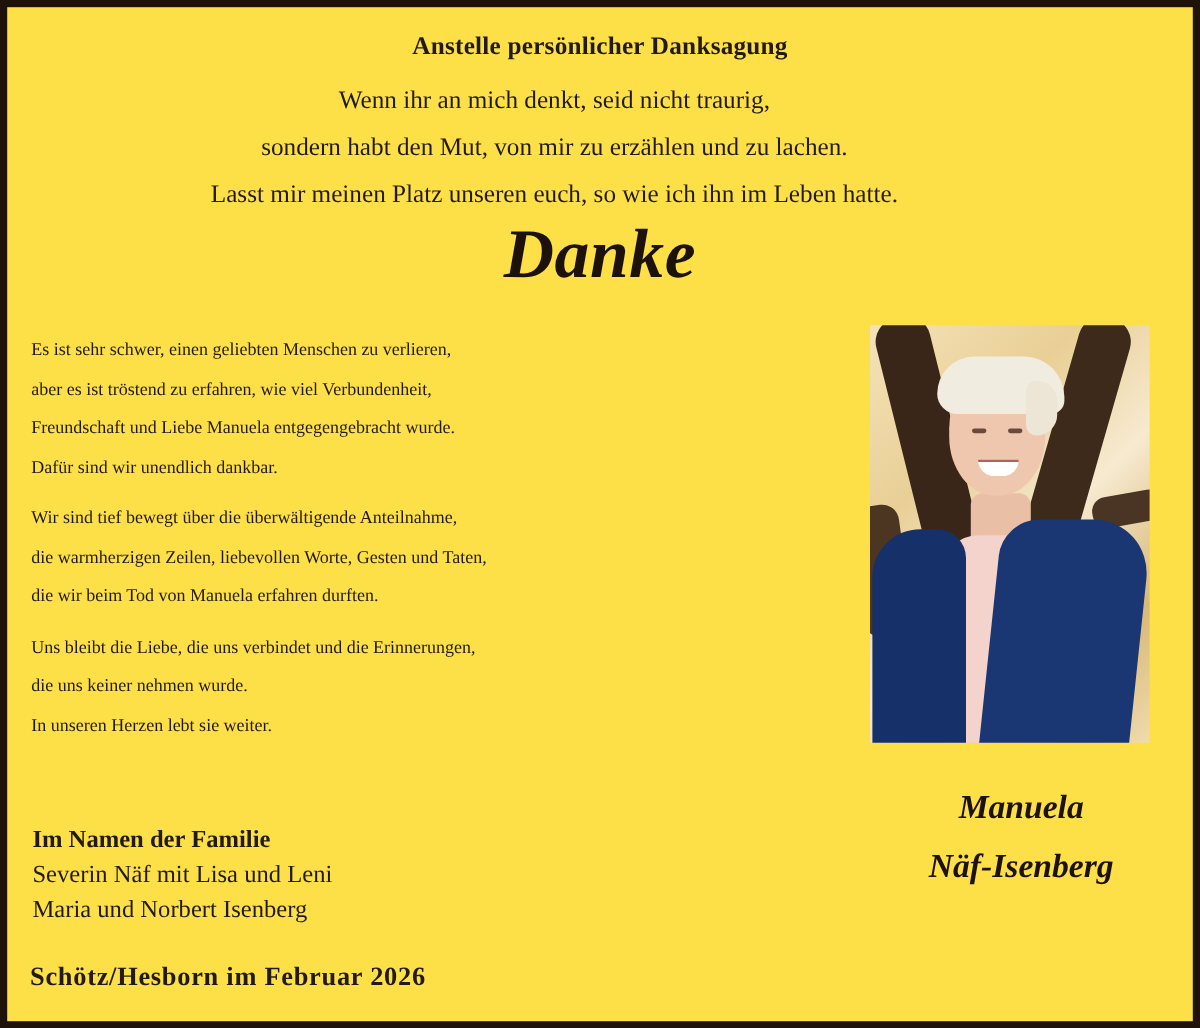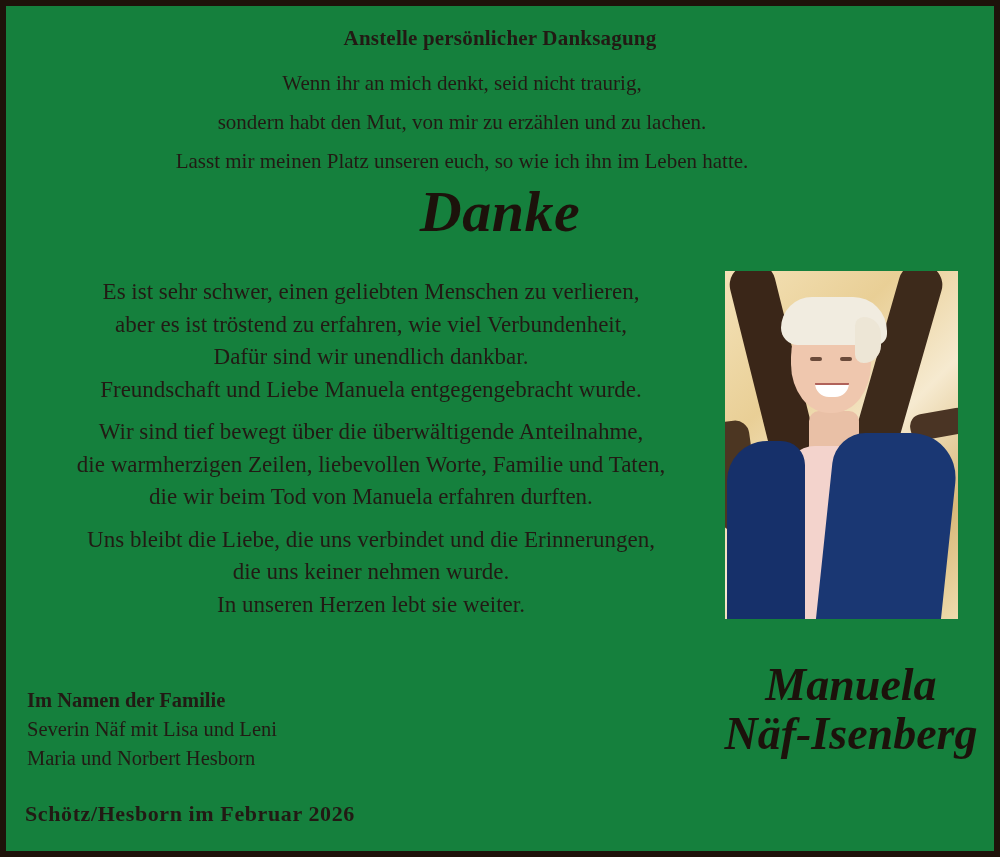--- a/index.html
+++ b/index.html
@@ -1,21 +1,21 @@
 <!DOCTYPE html>
 <html><head>
 <meta charset="utf-8">
 <style>
   html, body { margin: 0; padding: 0; background: #ffffff; }
   body { width: 1000px; height: 857px; overflow: hidden; }
   .card {
     position: absolute; left: 0; top: 0;
     width: 1000px; height: 857px; box-sizing: border-box;
     border: 6px solid #1e120a;
-    background: #15803d;
+    background: #fde047;
     color: #221a14;
     font-family: "DejaVu Serif", "Liberation Serif", serif;
   }
   .abs { position: absolute; }
   .heading {
     left: 0; width: 988px; top: 20px; text-align: center;
     font-family: "Liberation Serif", "DejaVu Serif", serif;
     font-weight: bold; font-size: 21px; letter-spacing: 0.2px;
   }
   .poem {
@@ -25,21 +25,21 @@
   }
   .danke {
     left: 0; width: 988px; top: 172px; text-align: center;
     font-family: "Liberation Serif", "DejaVu Serif", serif;
     font-style: italic; font-weight: bold; font-size: 58px;
     letter-spacing: 0.5px; color: #1c120b;
   }
   .body {
     left: 20px; top: 270px; width: 690px;
     font-family: "Liberation Serif", "DejaVu Serif", serif;
-    font-size: 23px; line-height: 32.5px; text-align: center;
+    font-size: 15px; line-height: 32.5px;
   }
   .body p { margin: 0 0 10px 0; }
   .body .line { display: block; white-space: nowrap; }
   .photo {
     left: 719px; top: 265px; width: 233px; height: 348px;
     overflow: hidden;
     background: linear-gradient(135deg, #f4e2b8 0%, #e9cf96 30%, #f6ead0 55%, #d9b878 80%, #efdcae 100%);
   }
   .photo .shape { position: absolute; }
   .family-block {
@@ -49,21 +49,21 @@
   }
   .family-block .bold { font-weight: bold; }
   .place-date {
     left: 19px; top: 795px;
     font-family: "Liberation Serif", "DejaVu Serif", serif;
     font-weight: bold; font-size: 22px; letter-spacing: 0.6px;
   }
   .name {
     left: 700px; width: 290px; text-align: center;
     font-family: "Liberation Serif", "DejaVu Serif", serif;
-    font-style: italic; font-weight: bold; font-size: 46px; color: #1c120b;
+    font-style: italic; font-weight: bold; font-size: 28px; color: #1c120b;
   }
   .name.first { top: 652px; }
   .name.last { top: 701px; }
   .dates {
     left: 700px; width: 290px; text-align: center; top: 764px;
     font-family: "Liberation Serif", "DejaVu Serif", serif;
     font-size: 20.5px; line-height: 30px;
   }
 </style>
 </head>
@@ -78,26 +78,26 @@
     <div>sondern habt den Mut, von mir zu erzählen und zu lachen.</div>
     <div>Lasst mir meinen Platz unseren euch, so wie ich ihn im Leben hatte.</div>
   </div>
 
   <div class="abs danke">Danke</div>
 
   <div class="abs body">
     <p>
       <span class="line">Es ist sehr schwer, einen geliebten Menschen zu verlieren,</span>
       <span class="line">aber es ist tröstend zu erfahren, wie viel Verbundenheit,</span>
+      <span class="line">Freundschaft und Liebe Manuela entgegengebracht wurde.</span>
       <span class="line">Dafür sind wir unendlich dankbar.</span>
-      <span class="line">Freundschaft und Liebe Manuela entgegengebracht wurde.</span>
     </p>
     <p>
       <span class="line">Wir sind tief bewegt über die überwältigende Anteilnahme,</span>
-      <span class="line">die warmherzigen Zeilen, liebevollen Worte, Familie und Taten,</span>
+      <span class="line">die warmherzigen Zeilen, liebevollen Worte, Gesten und Taten,</span>
       <span class="line">die wir beim Tod von Manuela erfahren durften.</span>
     </p>
     <p>
       <span class="line">Uns bleibt die Liebe, die uns verbindet und die Erinnerungen,</span>
       <span class="line">die uns keiner nehmen wurde.</span>
       <span class="line">In unseren Herzen lebt sie weiter.</span>
     </p>
   </div>
 
   <div class="abs photo" role="img" aria-label="Portrait of a smiling woman with short white-blonde hair, navy cardigan over a pink top, trees in autumn light behind">
@@ -122,21 +122,21 @@
 
     <div class="shape" style="left:85px; top:86px; width:12px; height:4px; background:#6a4a3a; border-radius:3px;"></div>
     <div class="shape" style="left:115px; top:86px; width:12px; height:4px; background:#6a4a3a; border-radius:3px;"></div>
 
     <div class="shape" style="left:90px; top:112px; width:34px; height:12px; background:#ffffff; border-radius:0 0 18px 18px; border-top:2px solid #b0625a;"></div>
   </div>
 
   <div class="abs family-block">
     <div class="bold">Im Namen der Familie</div>
     <div>Severin Näf mit Lisa und Leni</div>
-    <div>Maria und Norbert Hesborn</div>
+    <div>Maria und Norbert Isenberg</div>
   </div>
 
   <div class="abs place-date">Schötz/Hesborn im Februar 2026</div>
 
   <div class="abs name first">Manuela</div>
   <div class="abs name last">Näf-Isenberg</div>
 
 
 </div>
 

